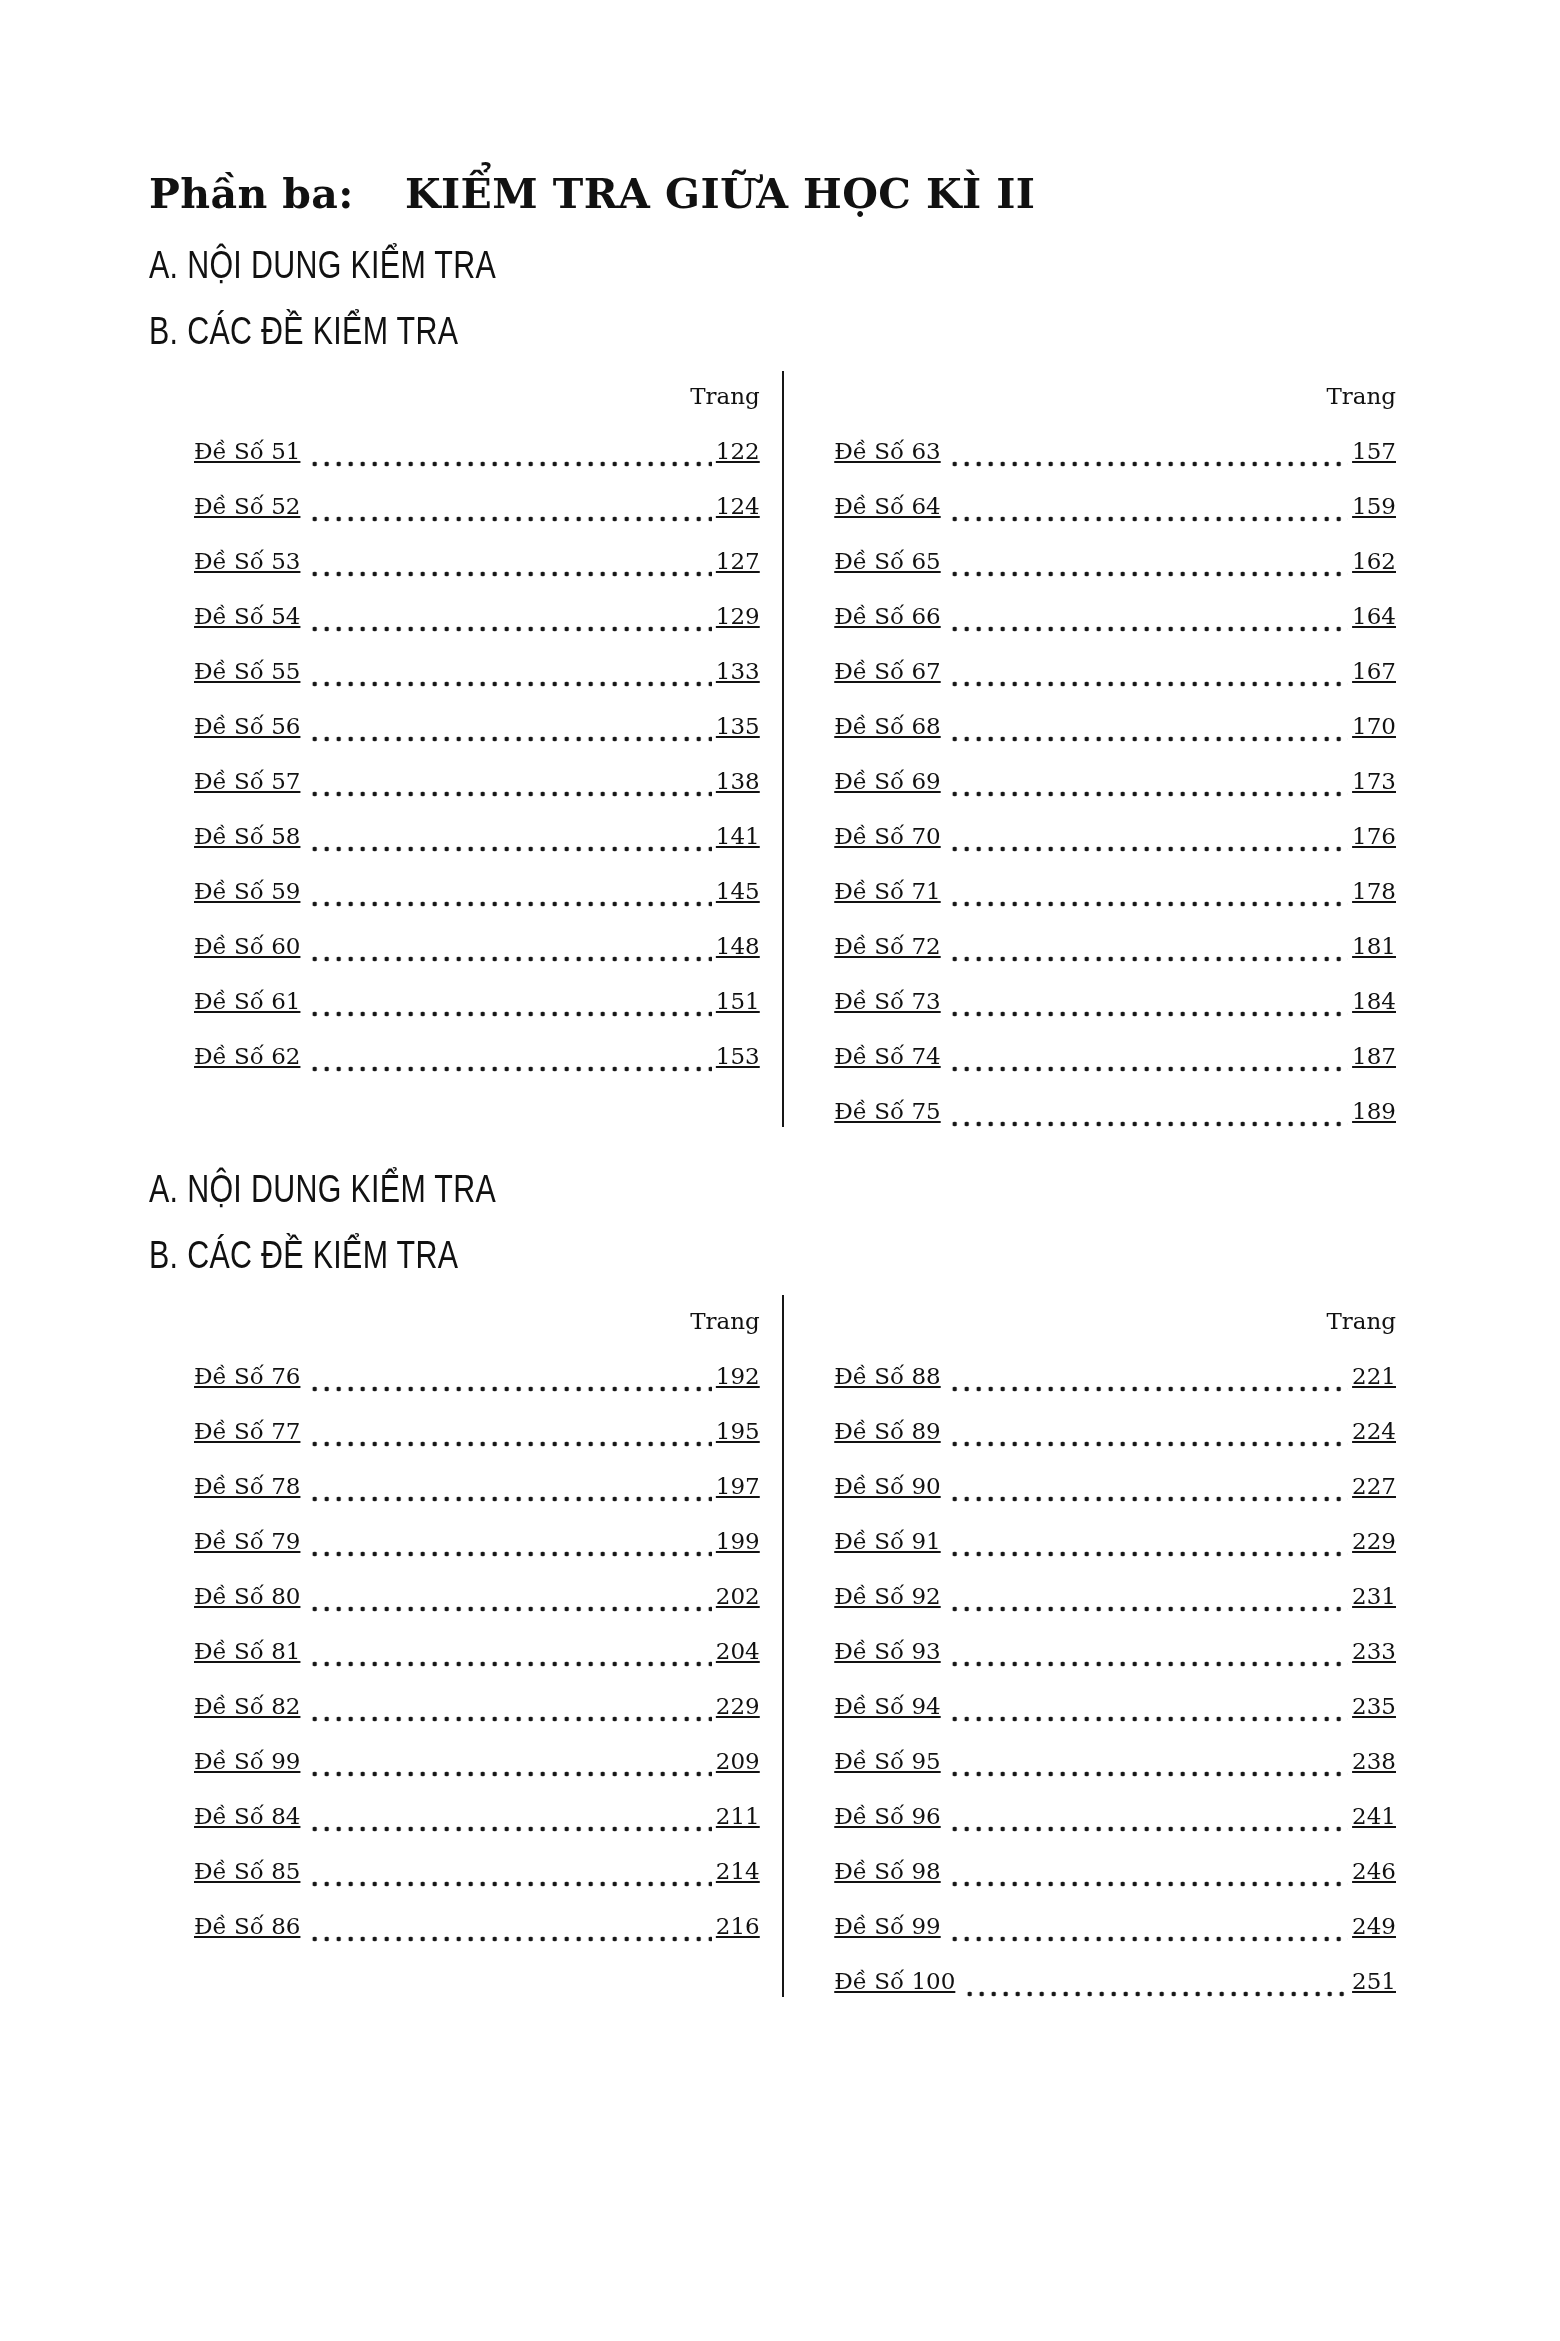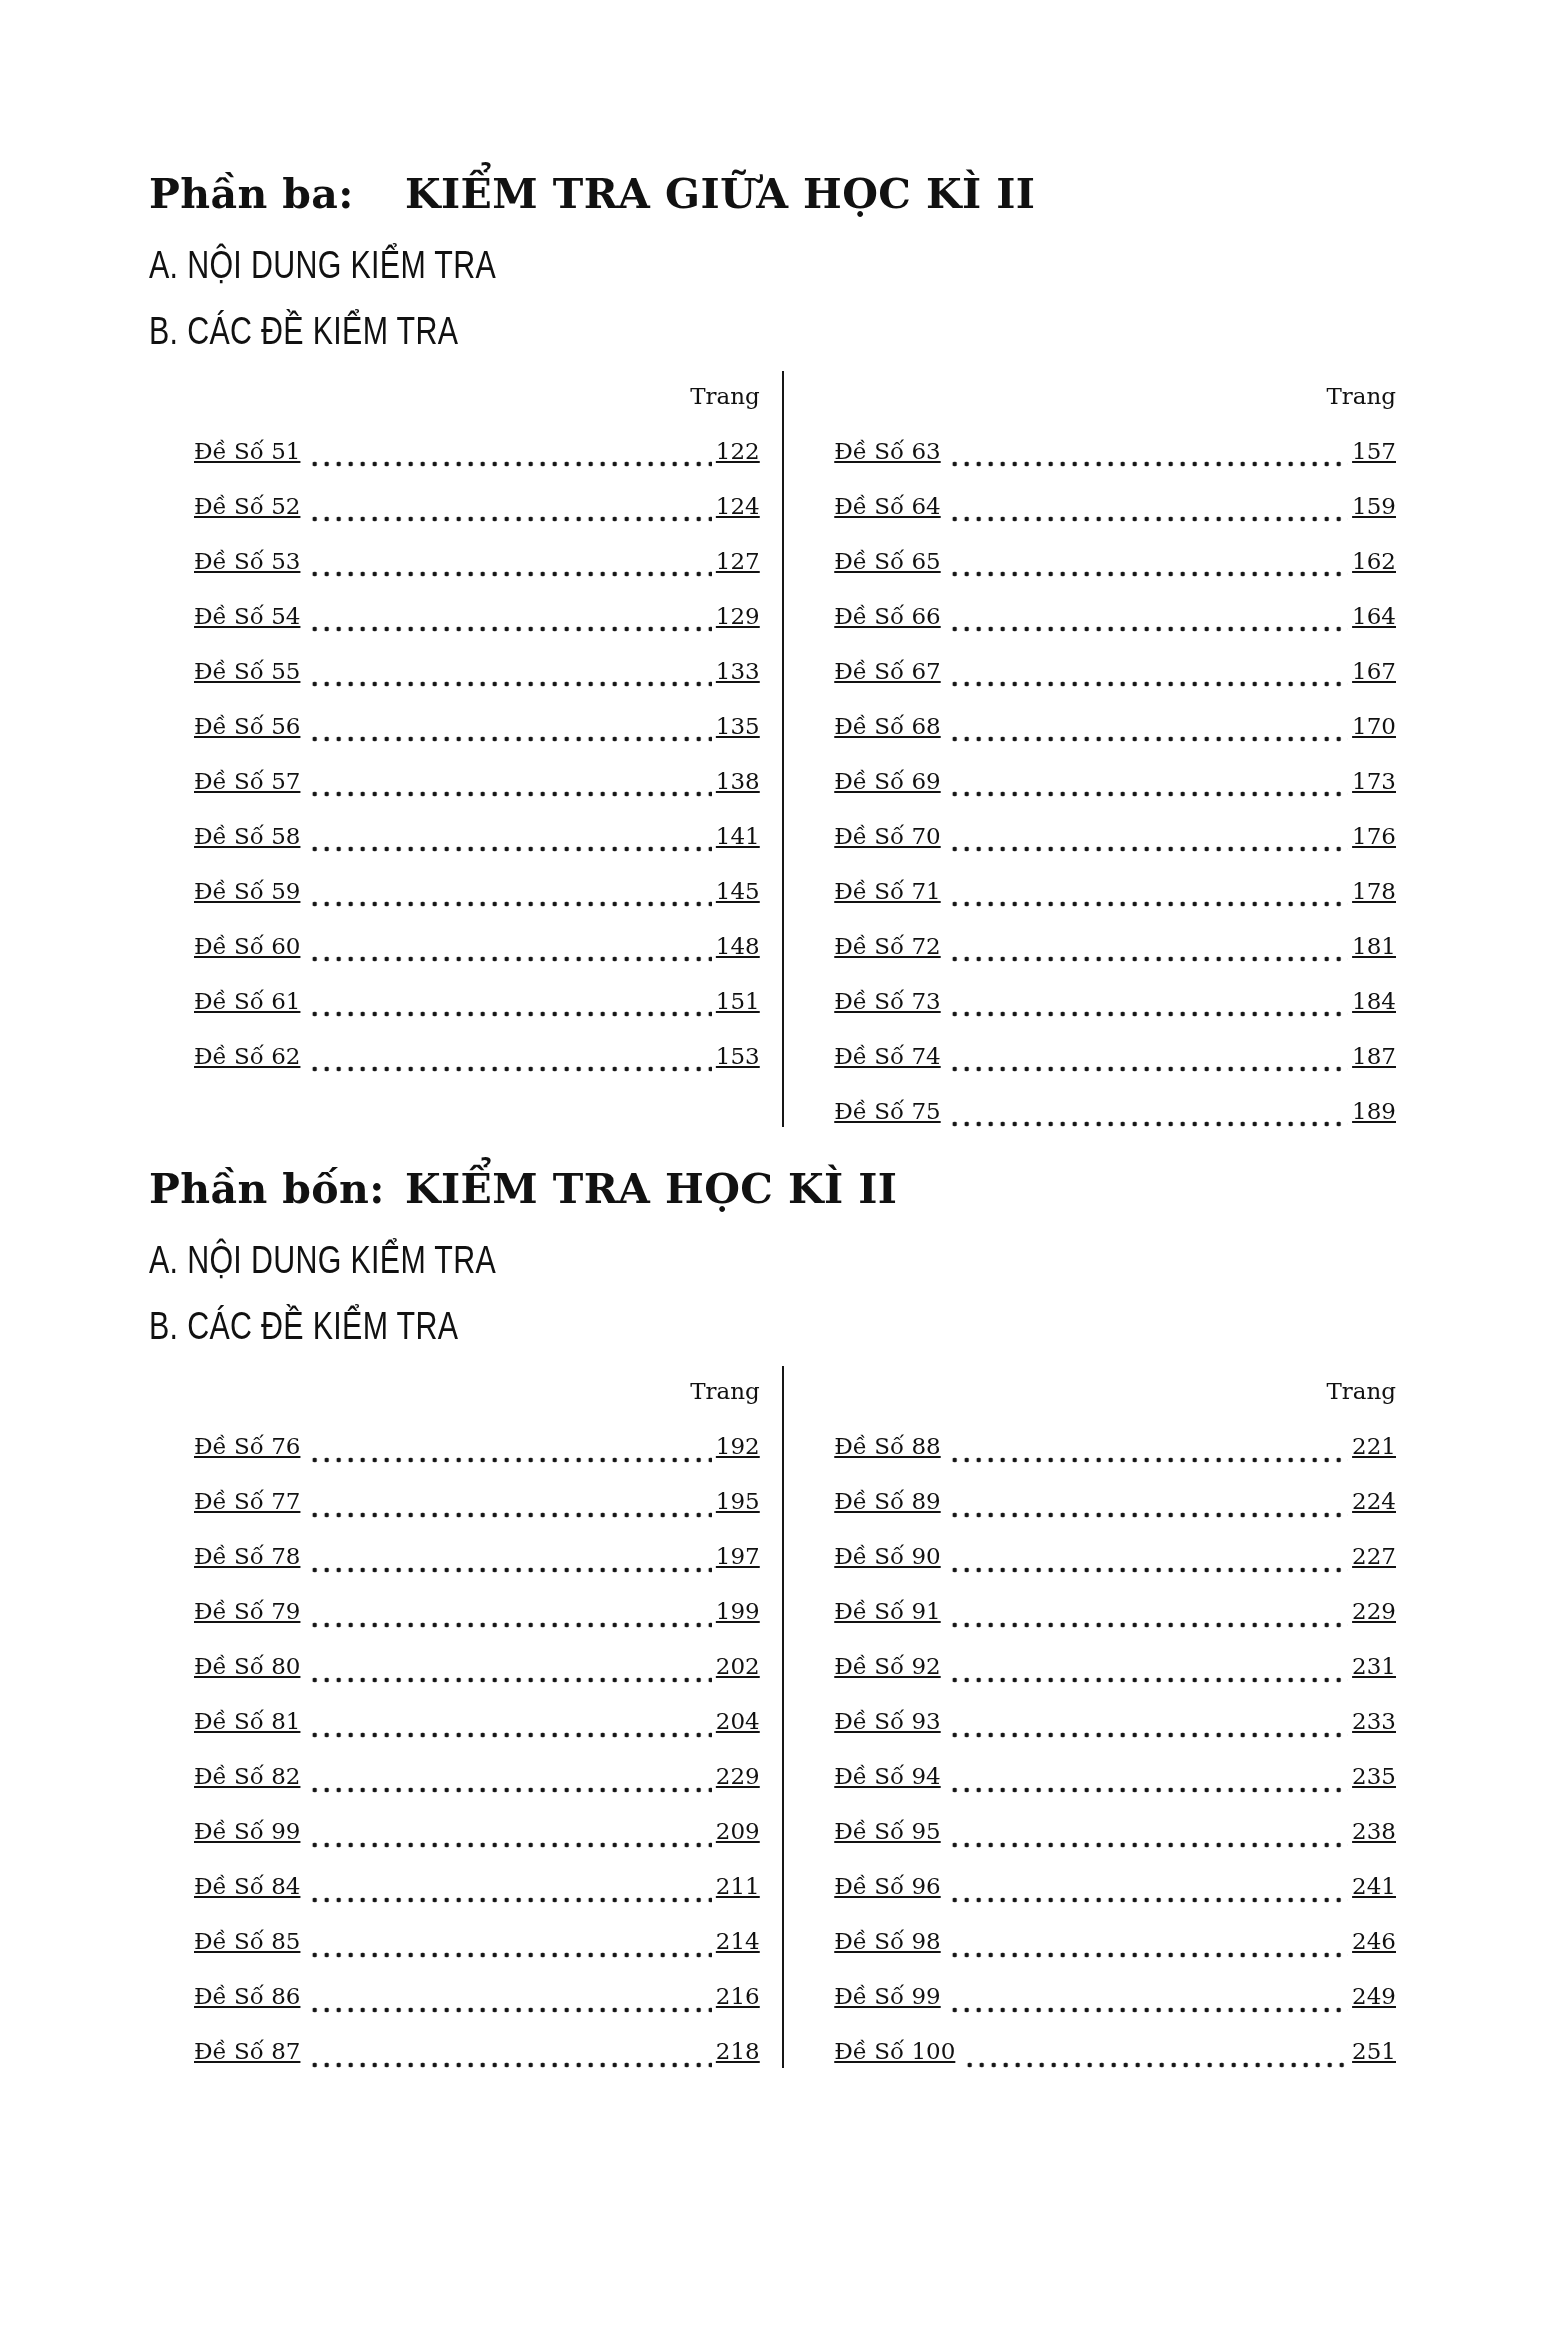--- a/index.html
+++ b/index.html
@@ -242,24 +242,20 @@
               <span class="toc-label">Đề Số 75</span>
               <span class="toc-dots"></span>
               <span class="toc-page">189</span>
             </div>
           </div>
       </div>
     </div>
   </div>
 
   <div class="section">
-    <div class="part-heading">
-      <span class="part-label">Phần bốn:</span>
-      <span class="part-title">KIỂM TRA HỌC KÌ II</span>
-    </div>
     <div class="item-line first">
       <span class="condensed">A. NỘI DUNG KIỂM TRA</span>
     </div>
     <div class="item-line">
       <span class="condensed">B. CÁC ĐỀ KIỂM TRA</span>
     </div>
 
     <div class="toc">
       <div class="toc-col-left">
         <div class="toc-header">Trang</div>
@@ -311,25 +307,20 @@
             </div>
             <div class="toc-row">
               <span class="toc-label">Đề Số 85</span>
               <span class="toc-dots"></span>
               <span class="toc-page">214</span>
             </div>
             <div class="toc-row">
               <span class="toc-label">Đề Số 86</span>
               <span class="toc-dots"></span>
               <span class="toc-page">216</span>
-            </div>
-            <div class="toc-row">
-              <span class="toc-label">Đề Số 87</span>
-              <span class="toc-dots"></span>
-              <span class="toc-page">218</span>
             </div>
           </div>
       </div>
       <div class="toc-divider"></div>
       <div class="toc-col-right">
         <div class="toc-header">Trang</div>
         <div class="toc-rows">
             <div class="toc-row">
               <span class="toc-label">Đề Số 88</span>
               <span class="toc-dots"></span>

